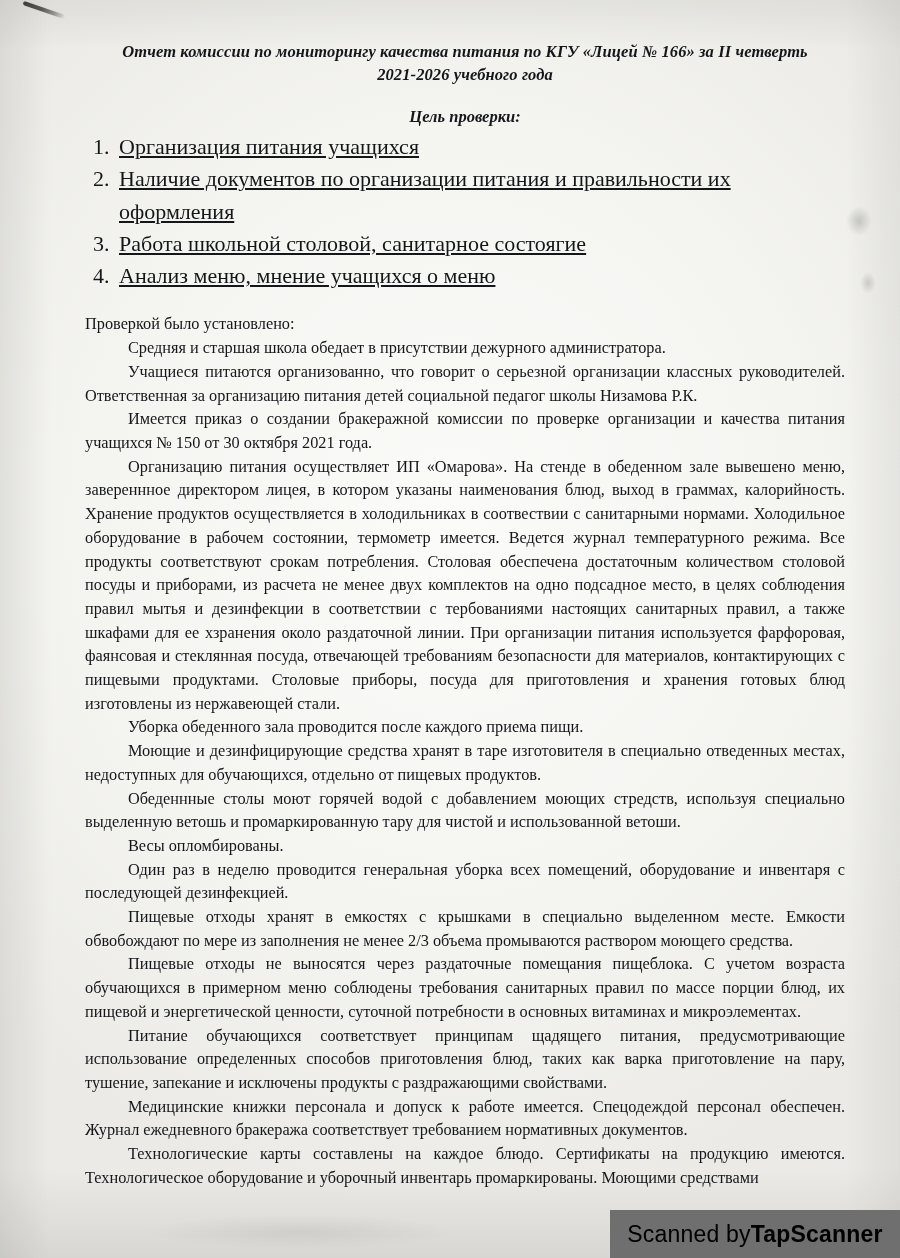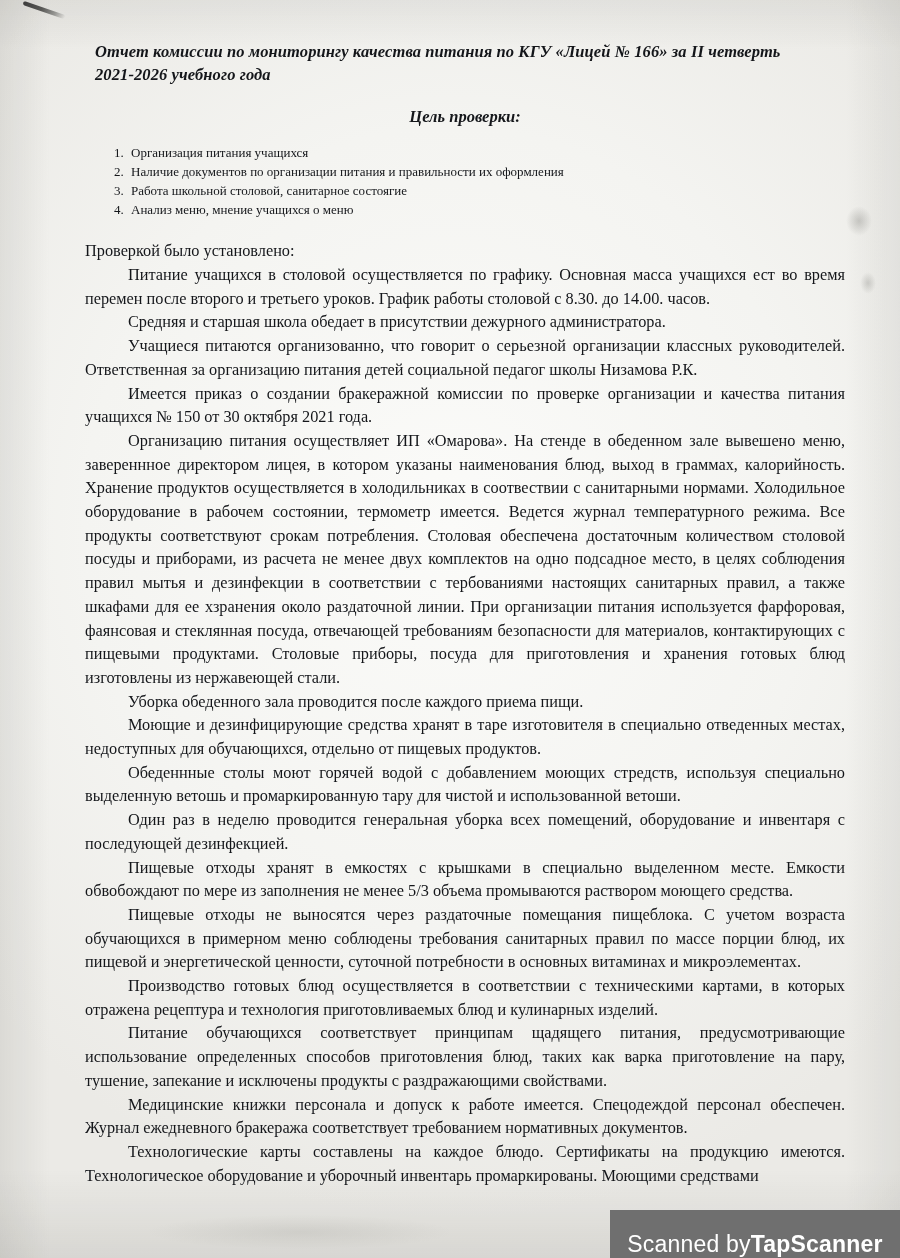--- a/index.html
+++ b/index.html
@@ -34,44 +34,45 @@
   }
   .sheet {
     position: absolute;
     left: 85px;
     top: 40px;
     width: 760px;
   }
 
   
   .doc-title {
-    text-align: left;
+    text-align: center;
     font-weight: bold;
     font-style: italic;
     font-size: 16.5px;
     line-height: 1.42;
     letter-spacing: .1px;
     margin: 0 0 1px 10px;
     width: 740px;
   }
 
   
   .purpose-heading {
     font-weight: bold;
     font-style: italic;
     font-size: 16.5px;
     margin: 20px 0 2px 0;
     text-align: center;
   }
   ol.purpose-list {
-    margin: 16px;
+    margin: 4px;
     padding: 0 0 0 26px;
-    font-size: 13px;
+    font-size: 22px;
     line-height: 1.47;
     list-style: decimal;
+    text-decoration: underline;
   }
   ol.purpose-list li { padding-left: 4px; }
 
   
   .body-block { margin-top: 20px; }
   p.para {
     margin: 0;
     font-size: 16.3px;
     line-height: 1.455;
     text-align: justify;
@@ -113,23 +114,23 @@
   }
 
   
   .watermark {
     position: absolute;
     right: 0;
     bottom: 0;
     width: 290px;
     height: 48px;
     background: #6f6f6f;
-    color: #ffffff;
+    color: #000000;
     display: flex;
-    align-items: flex-end;
+    align-items: center;
     justify-content: center;
     font-family: "Liberation Sans", "DejaVu Sans", sans-serif;
     font-size: 23px;
     letter-spacing: .2px;
   }
   .watermark .wm-regular { font-weight: 400; }
   .watermark .wm-bold { font-weight: bold; margin-left: 0; }
 </style>
 </head>
 <body>
@@ -154,32 +155,31 @@
     <ol class="purpose-list">
       <li>Организация питания учащихся</li>
       <li>Наличие документов по организации питания и правильности их оформления</li>
       <li>Работа школьной столовой, санитарное состоягие</li>
       <li>Анализ меню, мнение учащихся о меню</li>
     </ol>
 
     <div class="body-block">
       <p class="para flush nojust">Проверкой было установлено:</p>
 
-      <p class="para">Питание учащихся в столовой осуществляется по графику. Основная масса учащихся ест во время перемен после второго и третьего уроков. График работы столовой с 8.30. до 14.00. часов.</p>
       <p class="para nojust">Средняя и старшая школа обедает в присутствии дежурного администратора.</p>
       <p class="para">Учащиеся питаются организованно, что говорит о серьезной организации классных руководителей. Ответственная за организацию питания детей социальной педагог школы Низамова Р.К.</p>
       <p class="para">Имеется приказ о создании бракеражной комиссии по проверке организации и качества питания учащихся № 150 от 30 октября 2021 года.</p>
       <p class="para">Организацию питания осуществляет ИП «Омарова». На стенде в обеденном зале вывешено меню, завереннное директором лицея, в котором указаны наименования блюд, выход в граммах, калорийность. Хранение продуктов осуществляется в холодильниках в соотвествии с санитарными нормами. Холодильное оборудование в рабочем состоянии, термометр имеется. Ведется журнал температурного режима. Все продукты соответствуют срокам потребления. Столовая обеспечена достаточным количеством столовой посуды и приборами, из расчета не менее двух комплектов на одно подсадное место, в целях соблюдения правил мытья и дезинфекции в соответствии с тербованиями настоящих санитарных правил, а также шкафами для ее хзранения около раздаточной линии. При организации питания используется фарфоровая, фаянсовая и стеклянная посуда, отвечающей требованиям безопасности для материалов, контактирующих с пищевыми продуктами. Столовые приборы, посуда для приготовления и хранения готовых блюд изготовлены из нержавеющей стали.</p>
       <p class="para nojust">Уборка обеденного зала проводится после каждого приема пищи.</p>
       <p class="para">Моющие и дезинфицирующие средства хранят в таре изготовителя в специально отведенных местах, недоступных для обучающихся, отдельно от пищевых продуктов.</p>
       <p class="para">Обеденнные столы моют горячей водой с добавлением моющих стредств, используя специально выделенную ветошь и промаркированную тару для чистой и использованной ветоши.</p>
+      <p class="para nojust">Весы опломбированы.</p>
       <p class="para">Один раз в неделю проводится генеральная уборка всех помещений, оборудование и инвентаря с последующей дезинфекцией.</p>
-      <p class="para">Пищевые отходы хранят в емкостях с крышками в специально выделенном месте. Емкости обвобождают по мере из заполнения не менее 5/3 объема промываются раствором моющего средства.</p>
+      <p class="para">Пищевые отходы хранят в емкостях с крышками в специально выделенном месте. Емкости обвобождают по мере из заполнения не менее 2/3 объема промываются раствором моющего средства.</p>
       <p class="para">Пищевые отходы не выносятся через раздаточные помещания пищеблока. С учетом возраста обучающихся в примерном меню соблюдены требования санитарных правил по массе  порции блюд, их пищевой и энергетической ценности, суточной потребности в основных витаминах и микроэлементах.</p>
-      <p class="para">Производство готовых блюд осуществляется в соответствии с техническими картами, в которых отражена рецептура и технология приготовливаемых блюд и кулинарных изделий.</p>
       <p class="para">Питание обучающихся соответствует принципам щадящего питания, предусмотривающие использование определенных способов приготовления блюд, таких как варка приготовление на пару, тушение, запекание и исключены продукты с раздражающими свойствами.</p>
       <p class="para">Медицинские книжки персонала и допуск к работе имеется. Спецодеждой персонал обеспечен. Журнал ежедневного бракеража соответствует требованием нормативных документов.</p>
       <p class="para">Технологические карты составлены на каждое блюдо. Сертификаты на продукцию имеются. Технологическое оборудование и уборочный инвентарь промаркированы. Моющими средствами</p>
     </div>
 
   </div>
 
   <div class="watermark">
     <span class="wm-regular">Scanned by</span>
     <span class="wm-bold">TapScanner</span>

